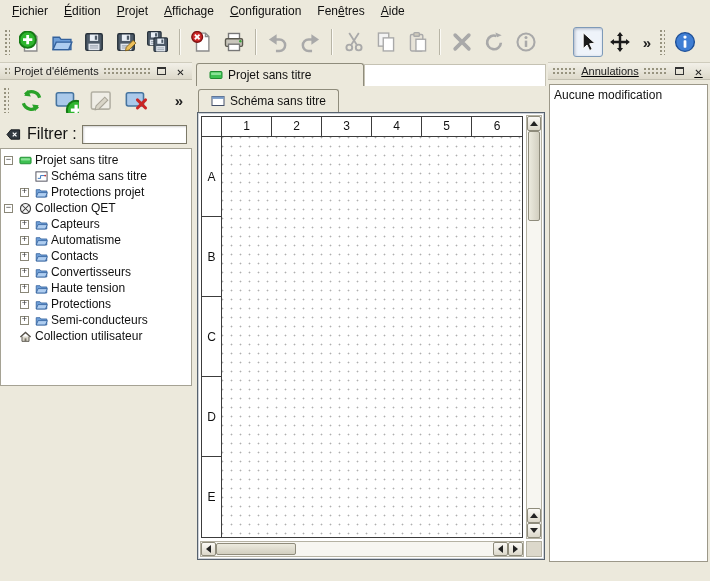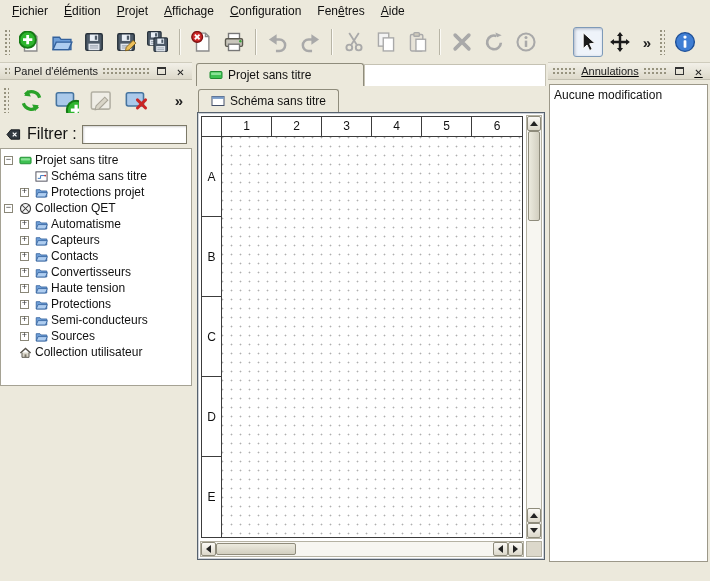--- a/index.html
+++ b/index.html
@@ -259,21 +259,21 @@
           <circle cx="8" cy="8" r="6.8" fill="#3f7ed4" stroke="#1c4e96"></circle>
           <rect x="7" y="6.8" width="2" height="5.4" rx=".5" fill="#fff"></rect>
           <circle cx="8" cy="4.4" r="1.2" fill="#fff"></circle>
         </svg>
       </button>
   </div>
 
   <div class="left-dock">
     <div class="dock-title">
       <div class="grip small"></div>
-      <span class="dock-title-text">Panel d'éléments</span>
+      <span class="dock-title-text">Projet d'éléments</span>
       <div class="grip"></div>
       <button class="dock-btn">
           <span class="float-glyph"></span>
         </button>
       <button class="dock-btn">
           <span class="close-glyph"></span>
         </button>
     </div>
     <div class="panel-toolbar">
       <div class="tb-handle"></div>
@@ -367,42 +367,42 @@
         </div>
       <div class="tree-row d1">
           <span class="exp-cell">
             <span class="expander plus"></span>
           </span>
           <span class="ticon">
             <svg viewBox="0 0 16 16">
               <use href="#sym-folder"></use>
             </svg>
           </span>
+          <span class="tlabel">Capteurs</span>
+        </div>
+      <div class="tree-row d1">
+          <span class="exp-cell">
+            <span class="expander plus"></span>
+          </span>
+          <span class="ticon">
+            <svg viewBox="0 0 16 16">
+              <use href="#sym-folder"></use>
+            </svg>
+          </span>
           <span class="tlabel">Automatisme</span>
         </div>
       <div class="tree-row d1">
           <span class="exp-cell">
             <span class="expander plus"></span>
           </span>
           <span class="ticon">
             <svg viewBox="0 0 16 16">
               <use href="#sym-folder"></use>
             </svg>
           </span>
-          <span class="tlabel">Capteurs</span>
-        </div>
-      <div class="tree-row d1">
-          <span class="exp-cell">
-            <span class="expander plus"></span>
-          </span>
-          <span class="ticon">
-            <svg viewBox="0 0 16 16">
-              <use href="#sym-folder"></use>
-            </svg>
-          </span>
           <span class="tlabel">Contacts</span>
         </div>
       <div class="tree-row d1">
           <span class="exp-cell">
             <span class="expander plus"></span>
           </span>
           <span class="ticon">
             <svg viewBox="0 0 16 16">
               <use href="#sym-folder"></use>
             </svg>
@@ -434,31 +434,20 @@
       <div class="tree-row d1">
           <span class="exp-cell">
             <span class="expander plus"></span>
           </span>
           <span class="ticon">
             <svg viewBox="0 0 16 16">
               <use href="#sym-folder"></use>
             </svg>
           </span>
           <span class="tlabel">Semi-conducteurs</span>
-        </div>
-      <div class="tree-row d1">
-          <span class="exp-cell">
-            <span class="expander plus"></span>
-          </span>
-          <span class="ticon">
-            <svg viewBox="0 0 16 16">
-              <use href="#sym-folder"></use>
-            </svg>
-          </span>
-          <span class="tlabel">Sources</span>
         </div>
       <div class="tree-row">
           <span class="exp-cell"></span>
           <span class="ticon">
             <svg viewBox="0 0 14 14">
               <path d="M1.5 7.5L7 2.6l5.5 4.9" fill="none" stroke="#56524a" stroke-width="1.5"></path>
               <path d="M3.2 7v5.2h7.6V7" fill="#dad6ca" stroke="#56524a"></path>
               <rect x="6" y="9" width="2" height="3.2" fill="#7a7468"></rect>
             </svg>
           </span>

